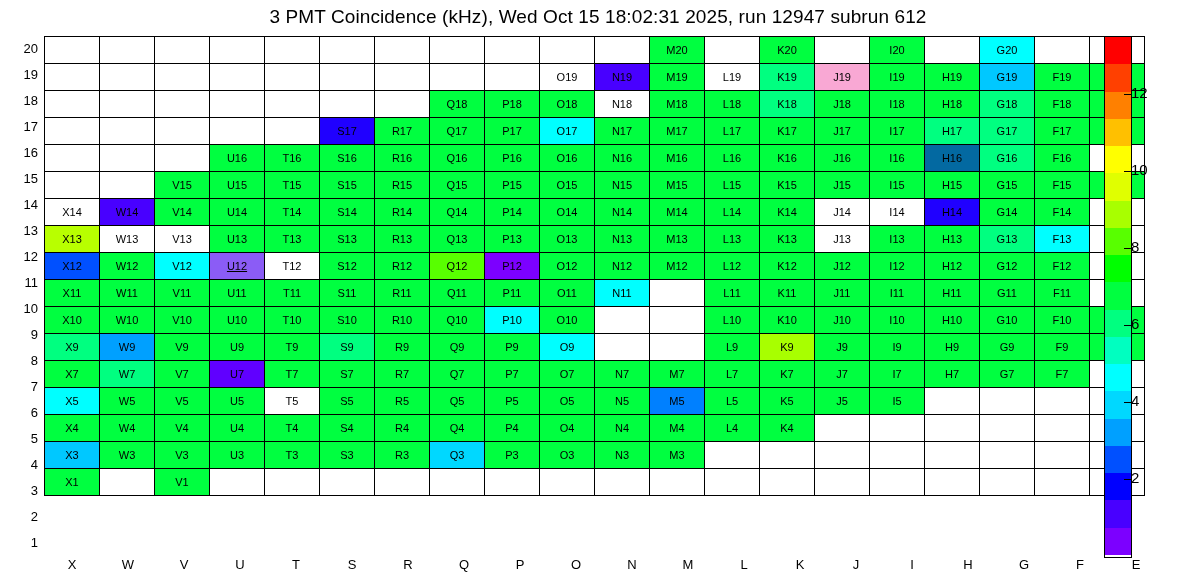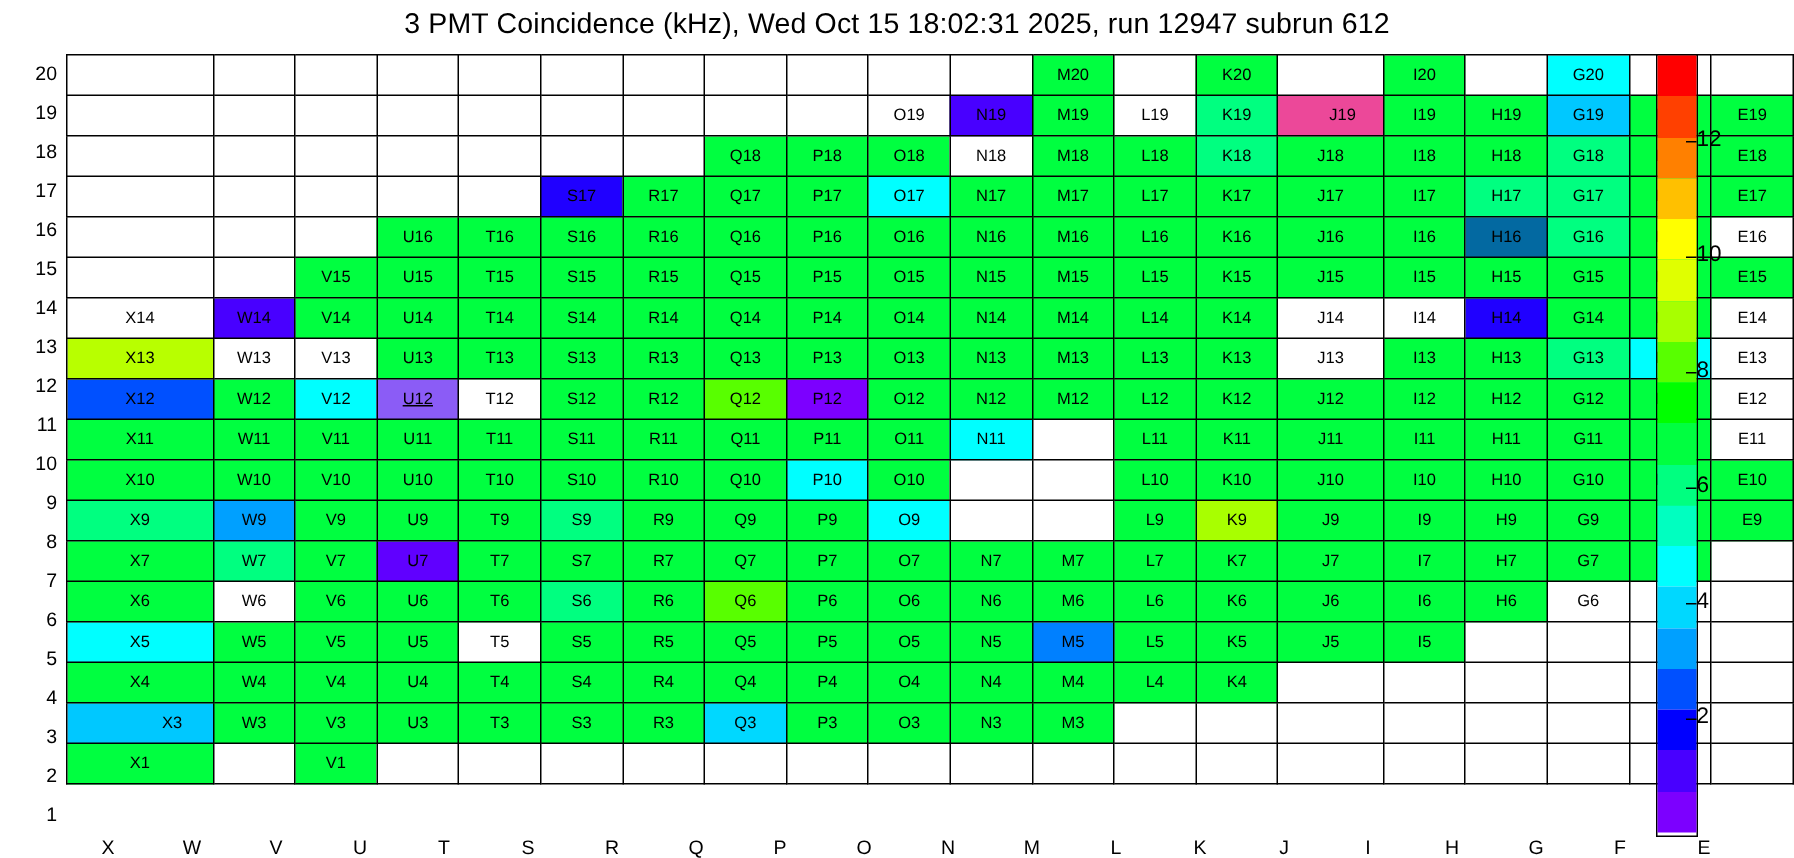--- a/index.html
+++ b/index.html
@@ -98,21 +98,21 @@
             <td class="empty"></td>
             <td class="empty"></td>
             <td class="empty"></td>
             <td class="empty"></td>
             <td class="empty"></td>
             <td style="background: rgb(255, 255, 255);">O19</td>
             <td style="background: rgb(72, 0, 255);">N19</td>
             <td style="background: rgb(0, 255, 64);">M19</td>
             <td style="background: rgb(255, 255, 255);">L19</td>
             <td style="background: rgb(0, 255, 128);">K19</td>
-            <td style="background: #ec4899; padding-left: 16px;">J19</td>
+            <td style="background: #f9a8d4;">J19</td>
             <td style="background: rgb(0, 255, 64);">I19</td>
             <td style="background: rgb(0, 255, 64);">H19</td>
             <td style="background: rgb(0, 200, 255);">G19</td>
             <td style="background: rgb(0, 255, 64);">F19</td>
             <td style="background: rgb(0, 255, 64);">E19</td>
           </tr>
           <tr>
             <td class="empty"></td>
             <td class="empty"></td>
             <td class="empty"></td>
@@ -348,42 +348,20 @@
             <td style="background: rgb(0, 255, 64);">L7</td>
             <td style="background: rgb(0, 255, 64);">K7</td>
             <td style="background: rgb(0, 255, 64);">J7</td>
             <td style="background: rgb(0, 255, 64);">I7</td>
             <td style="background: rgb(0, 255, 64);">H7</td>
             <td style="background: rgb(0, 255, 64);">G7</td>
             <td style="background: rgb(0, 255, 64);">F7</td>
             <td class="empty"></td>
           </tr>
           <tr>
-            <td style="background: rgb(0, 255, 64);">X6</td>
-            <td style="background: rgb(255, 255, 255);">W6</td>
-            <td style="background: rgb(0, 255, 64);">V6</td>
-            <td style="background: rgb(0, 255, 64);">U6</td>
-            <td style="background: rgb(0, 255, 64);">T6</td>
-            <td style="background: rgb(0, 255, 128);">S6</td>
-            <td style="background: rgb(0, 255, 64);">R6</td>
-            <td style="background: rgb(88, 255, 0);">Q6</td>
-            <td style="background: rgb(0, 255, 64);">P6</td>
-            <td style="background: rgb(0, 255, 64);">O6</td>
-            <td style="background: rgb(0, 255, 64);">N6</td>
-            <td style="background: rgb(0, 255, 64);">M6</td>
-            <td style="background: rgb(0, 255, 64);">L6</td>
-            <td style="background: rgb(0, 255, 64);">K6</td>
-            <td style="background: rgb(0, 255, 64);">J6</td>
-            <td style="background: rgb(0, 255, 64);">I6</td>
-            <td style="background: rgb(0, 255, 64);">H6</td>
-            <td style="background: rgb(255, 255, 255);">G6</td>
-            <td class="empty"></td>
-            <td class="empty"></td>
-          </tr>
-          <tr>
             <td style="background: rgb(0, 255, 255);">X5</td>
             <td style="background: rgb(0, 255, 64);">W5</td>
             <td style="background: rgb(0, 255, 64);">V5</td>
             <td style="background: rgb(0, 255, 64);">U5</td>
             <td style="background: rgb(255, 255, 255);">T5</td>
             <td style="background: rgb(0, 255, 64);">S5</td>
             <td style="background: rgb(0, 255, 64);">R5</td>
             <td style="background: rgb(0, 255, 64);">Q5</td>
             <td style="background: rgb(0, 255, 64);">P5</td>
             <td style="background: rgb(0, 255, 64);">O5</td>
@@ -414,21 +392,21 @@
             <td style="background: rgb(0, 255, 64);">L4</td>
             <td style="background: rgb(0, 255, 64);">K4</td>
             <td class="empty"></td>
             <td class="empty"></td>
             <td class="empty"></td>
             <td class="empty"></td>
             <td class="empty"></td>
             <td class="empty"></td>
           </tr>
           <tr>
-            <td style="background: rgb(0, 200, 255); padding-left: 43px;">X3</td>
+            <td style="background: rgb(0, 200, 255);">X3</td>
             <td style="background: rgb(0, 255, 64);">W3</td>
             <td style="background: rgb(0, 255, 64);">V3</td>
             <td style="background: rgb(0, 255, 64);">U3</td>
             <td style="background: rgb(0, 255, 64);">T3</td>
             <td style="background: rgb(0, 255, 64);">S3</td>
             <td style="background: rgb(0, 255, 64);">R3</td>
             <td style="background: rgb(0, 216, 255);">Q3</td>
             <td style="background: rgb(0, 255, 64);">P3</td>
             <td style="background: rgb(0, 255, 64);">O3</td>
             <td style="background: rgb(0, 255, 64);">N3</td>

